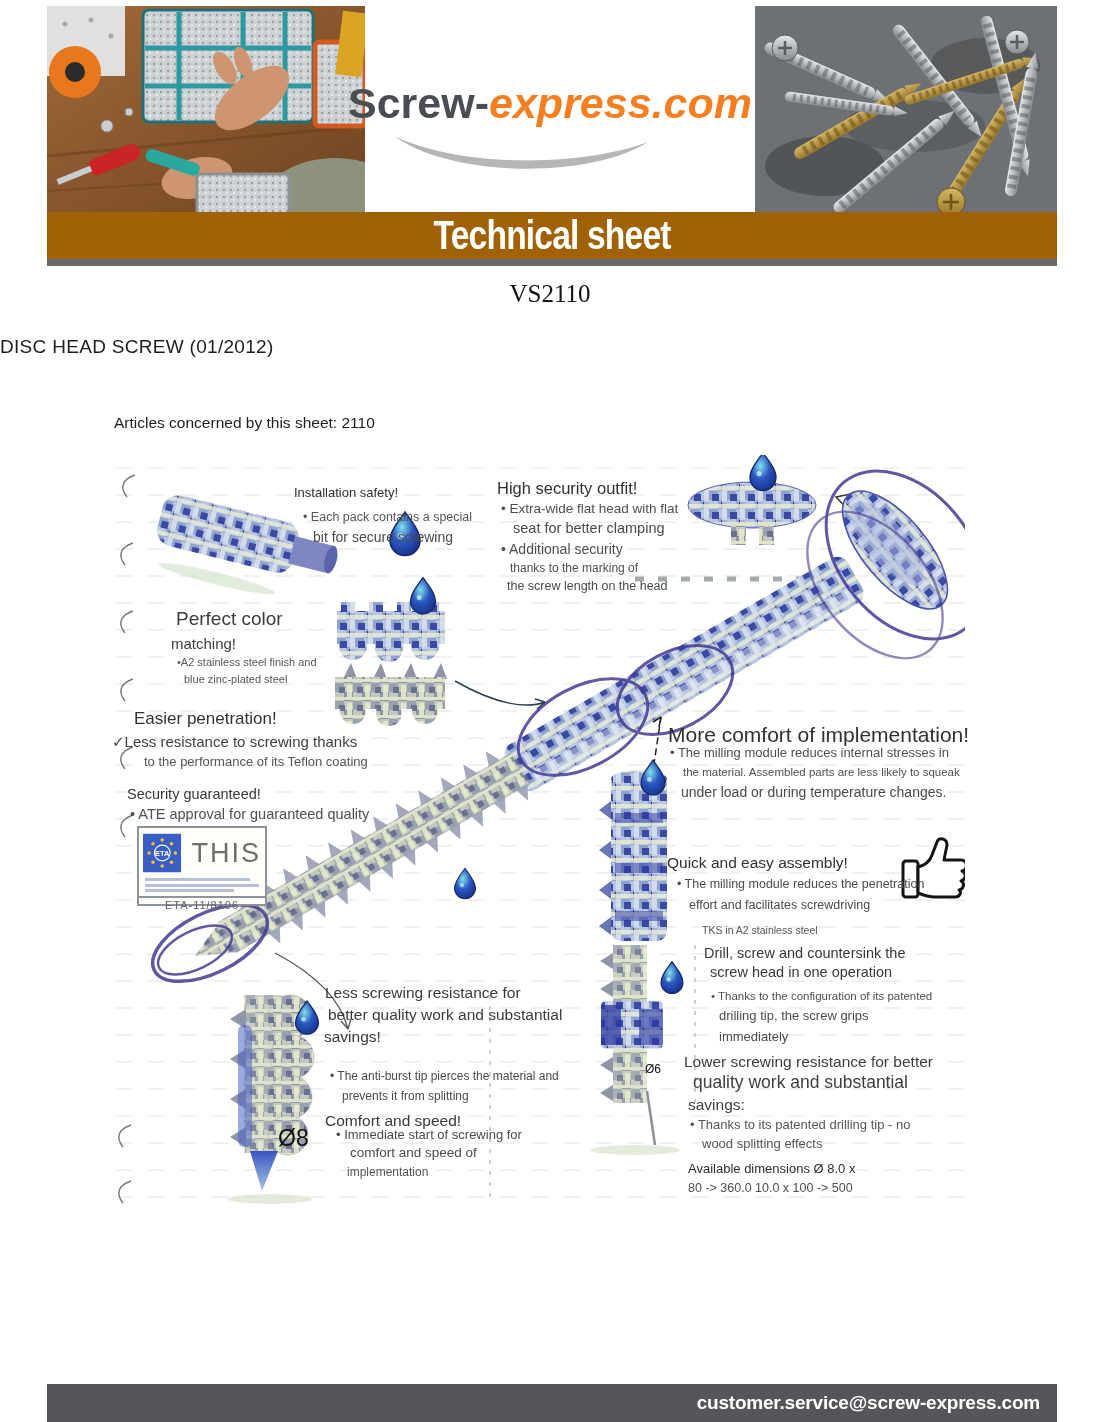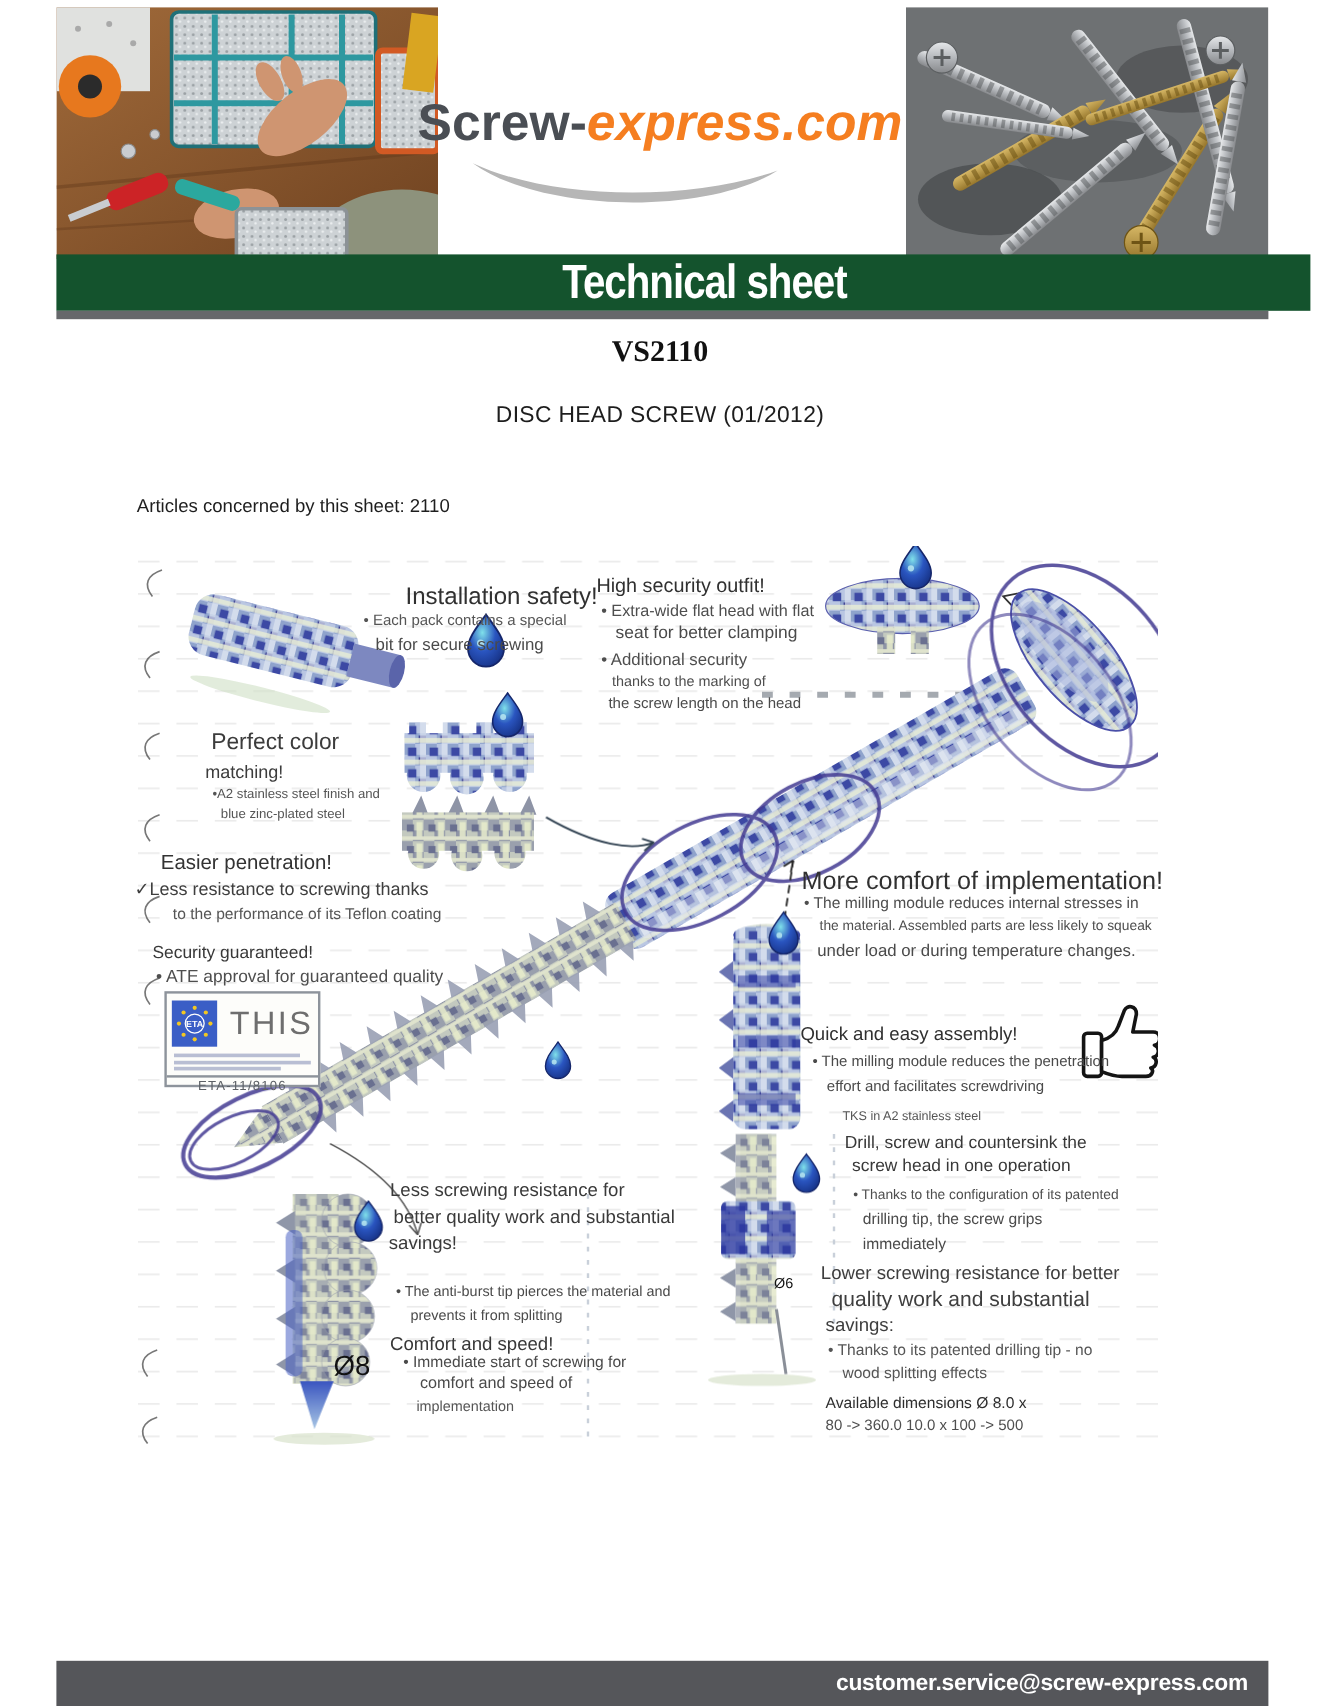--- a/index.html
+++ b/index.html
@@ -6,23 +6,23 @@
   body{width:1100px;height:1422px;position:relative;background:#fff;
        font-family:"Liberation Sans","DejaVu Sans",sans-serif;overflow:hidden;}
   .abs{position:absolute;}
   .t{position:absolute;white-space:nowrap;color:#4e4e4e;line-height:1.1;}
   .banner{position:absolute;left:47px;top:212px;width:1010px;height:47px;
           display:flex;align-items:center;justify-content:center;}
   .banner span{display:inline-block;transform:scaleX(.84);font-weight:bold;
           font-size:40px;color:#fff;letter-spacing:-1px;}
   .grayrule{position:absolute;left:47px;top:259px;width:1010px;height:7px;background:#66686b;}
   .code{position:absolute;left:0;top:280px;width:1100px;text-align:center;
-        font-family:"Liberation Serif","DejaVu Serif",serif;font-weight:bold;
+        font-family:"Liberation Serif","DejaVu Serif",serif;font-weight:normal;
         font-size:25px;color:#111;}
-  .product{position:absolute;left:0;top:336px;width:1100px;text-align:center;
+  .product{position:absolute;left:0;top:336px;width:1100px;
         font-size:19px;color:#1d1d1d;letter-spacing:.3px;}
   .logo{position:absolute;left:0;top:79px;width:1100px;text-align:center;font-size:43px;font-weight:bold;}
   .logo .p1{color:#4a4e54;}
   .logo .p2{color:#f57e20;font-style:italic;}
   .badge{position:absolute;left:137px;top:826px;width:130px;height:80px;
          border:2px solid #8d939b;background:#fdfdfa;box-sizing:border-box;
          display:flex;flex-direction:column;}
   .badge-top{display:flex;align-items:center;padding:3px 4px 0 4px;}
   .badge-this{font-size:27px;color:#6e6e6e;margin-left:10px;letter-spacing:2px;}
   .badge-lines{padding:3px 6px 1px 6px;}
@@ -154,21 +154,21 @@
       </g>
     <circle cx="30" cy="42" r="13" fill="url(#mtl)" stroke="#5b5e60"></circle>
       <path d="M23,42 h14 M30,35 v14" stroke="#5b5e60" stroke-width="2.5"></path>
     <circle cx="196" cy="196" r="14" fill="url(#gld)" stroke="#6e5415"></circle>
       <path d="M188,196 h16 M196,188 v16" stroke="#6e5415" stroke-width="2.5"></path>
     <circle cx="262" cy="36" r="12" fill="url(#mtl)" stroke="#5b5e60"></circle>
       <path d="M255,36 h14 M262,29 v14" stroke="#5b5e60" stroke-width="2.5"></path>
   </g>
 </svg>
 
-<div class="banner" style="background:#14532d;padding-left:35px;">
+<div class="banner" style="background:#a16207;">
   <span>Technical sheet</span>
 </div>
 <div class="grayrule"></div>
 
 <div class="code">VS2110</div>
 <div class="product">DISC HEAD SCREW (01/2012)</div>
 <div class="t" style="left:114px;top:414px;font-size:15.5px;color:#1e1e1e;">Articles concerned by this sheet: 2110</div>
 
 <svg class="abs" style="left:115px;top:455px;" width="850" height="755" viewBox="0 0 850 755">
   <defs>
@@ -360,21 +360,21 @@
     <span class="badge-this">THIS</span>
   </div>
   <div class="badge-lines">
     <div style="width:92%"></div>
       <div style="width:100%"></div>
       <div style="width:78%"></div>
   </div>
   <div class="badge-cert">ETA-11/8106</div>
 </div>
 
-<div class="t" style="left:294px;top:486px;font-size:20px;color:#303030;margin-left:44px;">Installation safety!</div>
+<div class="t" style="left:294px;top:486px;font-size:13px;color:#303030;">Installation safety!</div>
 <div class="t" style="left:303px;top:511px;font-size:12.5px;color:#555;">• Each pack contains a special</div>
 <div class="t" style="left:313px;top:530px;font-size:14px;color:#4a4a4a;">bit for secure screwing</div>
 
 <div class="t" style="left:497px;top:479px;font-size:16.5px;color:#303030;">High security outfit!</div>
 <div class="t" style="left:501px;top:502px;font-size:13.5px;color:#4e4e4e;">• Extra-wide flat head with flat</div>
 <div class="t" style="left:513px;top:521px;font-size:14.5px;color:#4a4a4a;">seat for better clamping</div>
 <div class="t" style="left:501px;top:542px;font-size:14px;color:#4e4e4e;">• Additional security</div>
 <div class="t" style="left:510px;top:562px;font-size:12px;color:#4e4e4e;">thanks to the marking of</div>
 <div class="t" style="left:507px;top:580px;font-size:12.5px;color:#4a4a4a;">the screw length on the head</div>
 

